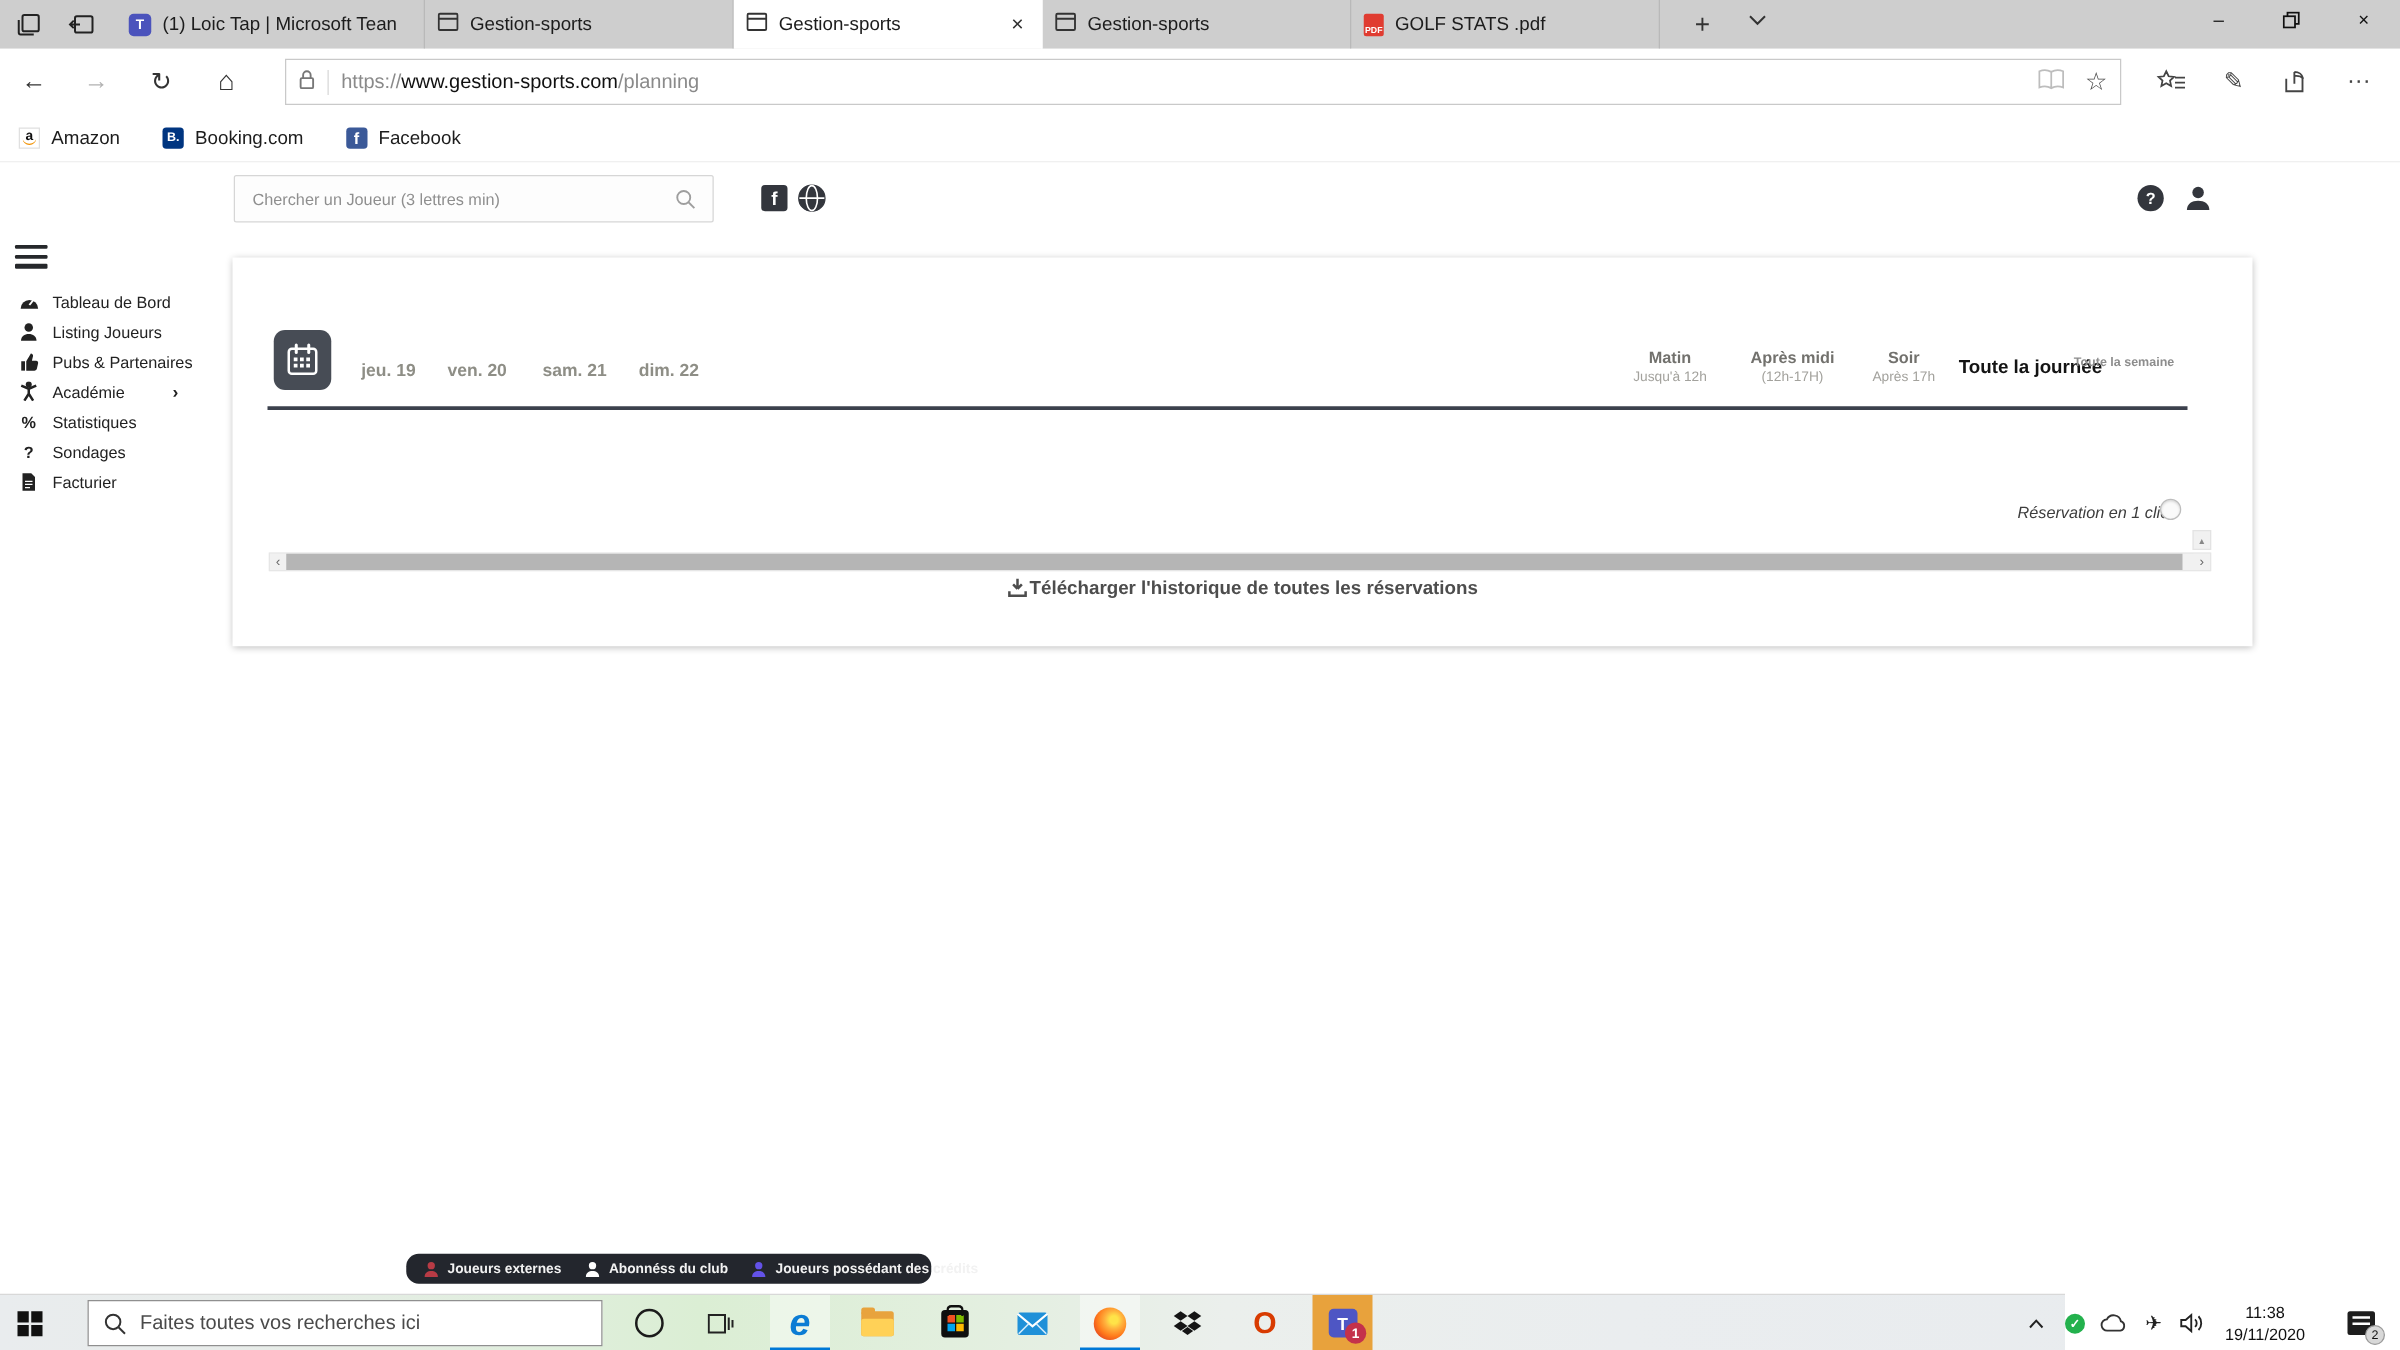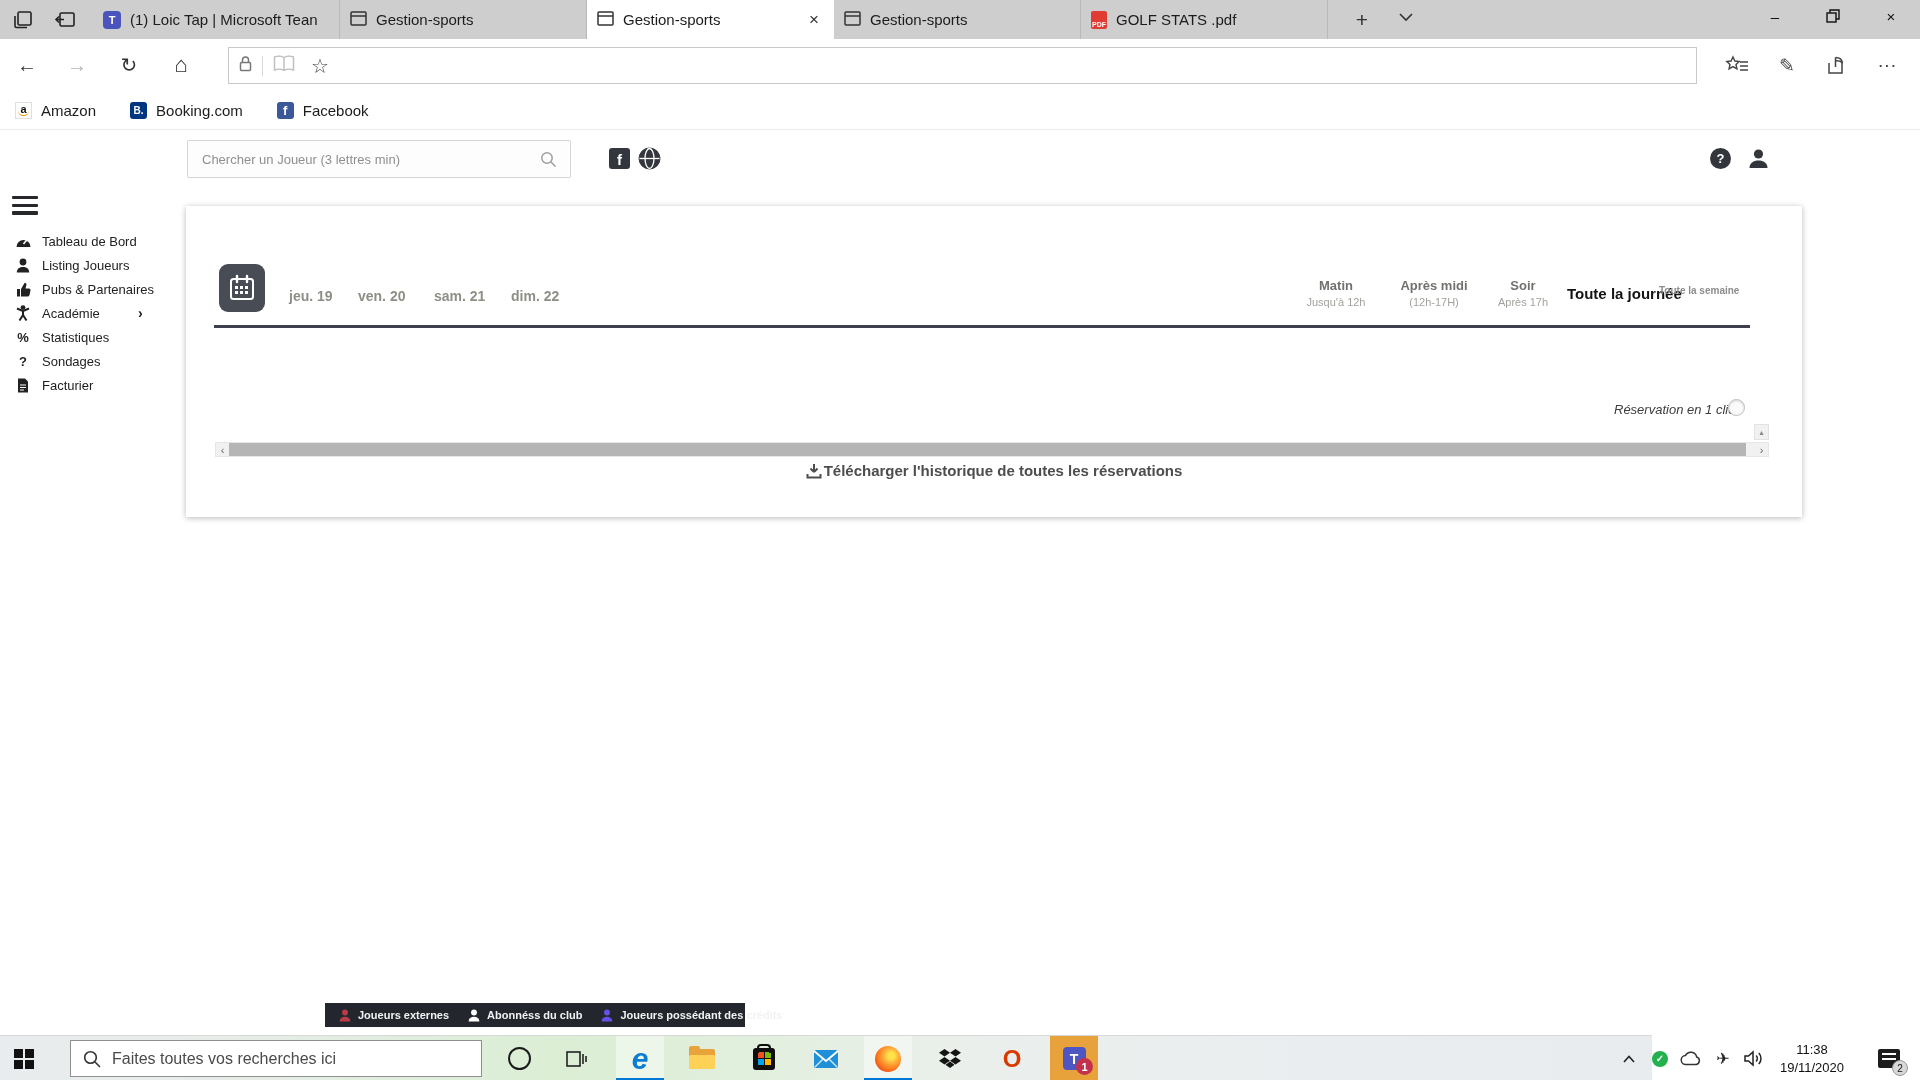--- a/index.html
+++ b/index.html
@@ -76,21 +76,21 @@
   .one-click { position:absolute; left:1428px; top:196px; font-size:13px; font-style:italic; color:#3d3d3d; }
   .one-click-toggle { position:absolute; left:1542px; top:193px; width:17px; height:17px; border-radius:50%; border:1px solid #bdbdbd; background:#fafafa; box-shadow:inset 0 1px 2px rgba(0,0,0,.15); }
   .mini-vscroll { position:absolute; left:1568px; top:218px; width:15px; height:16px; background:#f1f1f1; border:1px solid #e3e3e3; font-size:8px; color:#888; display:flex; align-items:center; justify-content:center; }
   .hscroll { position:absolute; left:29px; top:236px; width:1554px; height:15px; background:#f1f1f1; border:1px solid #e6e6e6; display:flex; align-items:stretch; }
   .hs-arrow { width:13px; display:flex; align-items:center; justify-content:center; font-size:11px; color:#666; background:#f1f1f1; }
   .hs-thumb { flex:1; background:#b5b5b5; margin-right:9px; }
   .dl-line { position:absolute; left:0; top:256px; width:100%; text-align:center; font-size:15px; font-weight:bold; color:#4d4d4d; }
   .dl-line svg { vertical-align:-3px; margin-right:2px; }
 
   
-  .legend { position:absolute; left:325px; top:873px; width:420px; height:24px; background:#23262d; border-radius:0; display:flex; align-items:center; padding:0 14px; gap:19px;text-align:right; }
+  .legend { position:absolute; left:325px; top:873px; width:420px; height:24px; background:#23262d; border-radius:10px; display:flex; align-items:center; padding:0 14px; gap:19px;text-align:right; }
   .legend-item { display:flex; align-items:center; gap:7px; font-size:11px; font-weight:bold; color:#f2f2f2; white-space:nowrap; }
 
   
   .taskbar { position:absolute; left:0; bottom:0; width:1652px; height:45px;
     background:linear-gradient(90deg,#e9ecee 0px,#e8ecea 180px,#e0eedd 420px,#dbeed4 560px,#e2efde 760px,#ebefec 980px,#eaedef 1300px,#e8ebee 1920px);
     border-top:1px solid #d8d8d8; }
   .tb-item { position:absolute; top:0; height:45px; display:flex; align-items:center; justify-content:center; }
   .tb-search { position:absolute; left:70px; top:4px; width:412px; height:37px; background:#fff; border:1px solid #8f8f8f; display:flex; align-items:center; padding-left:12px; gap:11px; }
   .tb-search input { border:none; outline:none; flex:1; font-size:16px; color:#444; font-family:"Liberation Sans", sans-serif; background:transparent; }
   .tb-search input::placeholder { color:#4a4a4a; }
@@ -198,20 +198,21 @@
     <div class="nav-ico" style="left:166px; font-size:22px;">⌂</div>
 
     <div class="urlbox">
       <span>
         <svg width="13" height="17" viewBox="0 0 13 17">
             <rect x="1.5" y="7.5" width="10" height="8" rx="1" fill="none" stroke="#777" stroke-width="1.5"></rect>
             <path d="M3.5 7.5 V5 a3 3 0 0 1 6 0 v2.5" fill="none" stroke="#777" stroke-width="1.5"></path>
           </svg>
       </span>
       <span class="sep"></span>
+      <span class="url-text"><span>https://</span><b>www.gestion-sports.com</b><span>/planning</span></span>
       <span class="urlbox-right">
         <span>
           <svg width="22" height="17" viewBox="0 0 22 17">
               <path d="M11 2.5 C8 .8 4.5 .8 1.5 2 V15 C4.5 13.8 8 13.8 11 15.5 C14 13.8 17.5 13.8 20.5 15 V2 C17.5 .8 14 .8 11 2.5 Z M11 2.5 V15.5" fill="none" stroke="#bdbdbd" stroke-width="1.4"></path>
             </svg>
         </span>
         <span style="font-size:20px; color:#4a4a4a;">☆</span>
       </span>
     </div>
 

